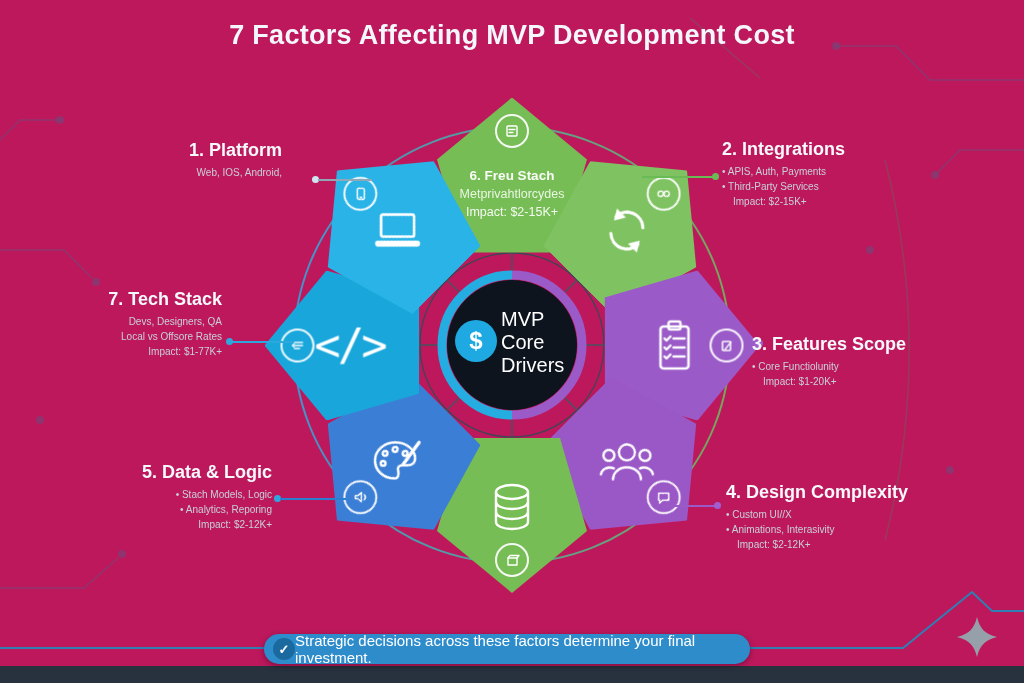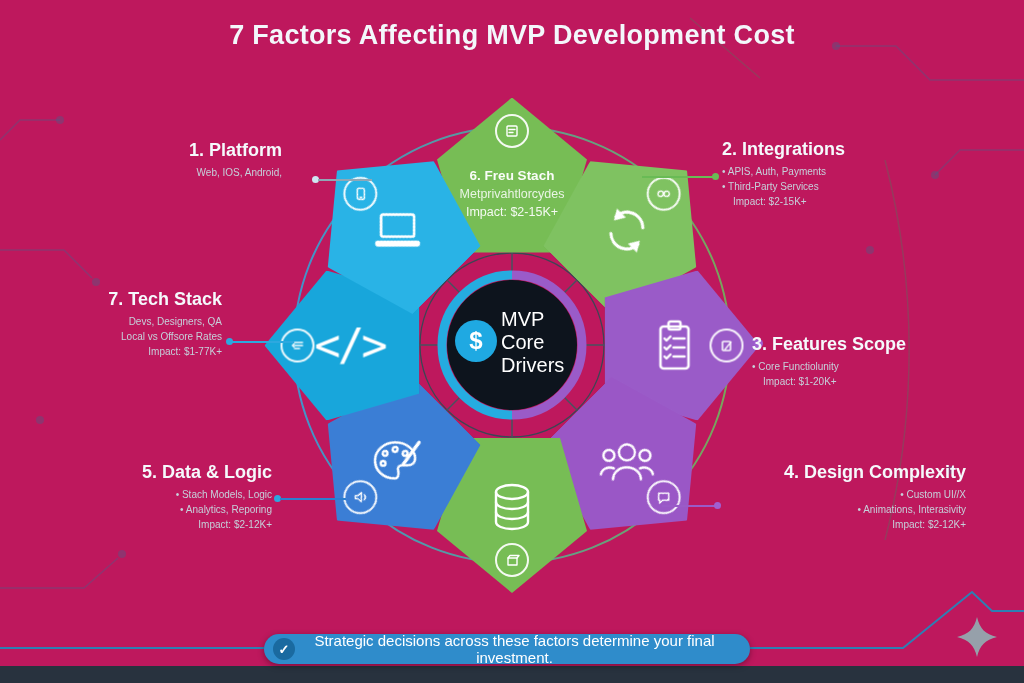--- a/index.html
+++ b/index.html
@@ -47,36 +47,36 @@
         color:#fff;line-height:1.15;}
   
   .fb{position:absolute;z-index:6;}
   .fb h3{margin:0 0 4px 0;font-size:18px;font-weight:700;color:#f5f9fc;}
   .fb .ln{font-size:10px;color:#c6d1db;line-height:1.5;}
   .fb .ind{padding-left:11px;}
   .ta-r{text-align:right;}
   .fb1{right:742px;top:140px;width:210px;}
   .fb2{left:722px;top:139px;width:220px;}
   .fb3{left:752px;top:306px;width:220px;margin-top:28px;}
-  .fb4{left:726px;top:462px;width:240px;text-align:right;}
+  .fb4{left:726px;top:482px;width:240px;}
   .fb5{right:752px;top:462px;width:220px;}
   .fb7{right:802px;top:289px;width:200px;}
   
   .dot{position:absolute;border-radius:50%;z-index:5;}
   .cline{position:absolute;height:2px;z-index:5;}
   
   .foot-line-l{position:absolute;left:0;top:647px;width:264px;height:2px;background:#2d7fb4;z-index:4;}
   .foot-svg{position:absolute;left:0;top:0;z-index:4;}
   .banner{position:absolute;left:264px;top:634px;width:486px;height:30px;border-radius:16px;
         background:#2f8ccb;display:flex;align-items:center;z-index:5;
         box-shadow:0 2px 6px rgba(0,0,0,.35);}
   .check-circle{width:22px;height:22px;border-radius:50%;background:#1a6aa0;margin-left:9px;
         display:flex;align-items:center;justify-content:center;color:#fff;
         font-size:13px;font-weight:700;flex:0 0 auto;}
-  .banner-text{flex:1;text-align:center;color:#fff;font-size:15px;padding-right:16px;}
+  .banner-text{flex:1;color:#fff;font-size:15px;padding-right:16px;}
   .bottom-strip{position:absolute;left:0;bottom:0;width:100%;height:17px;background:#28323e;z-index:3;}
   .sparkle{position:absolute;left:957px;top:617px;z-index:4;}
   svg.icon{stroke:#fff;fill:none;stroke-width:2.4;stroke-linecap:round;stroke-linejoin:round;}
   svg.micon{stroke:#fff;fill:none;stroke-width:1.4;stroke-linecap:round;stroke-linejoin:round;}
 </style>
 </head>
 <body>
 
 <div class="stage">
 

